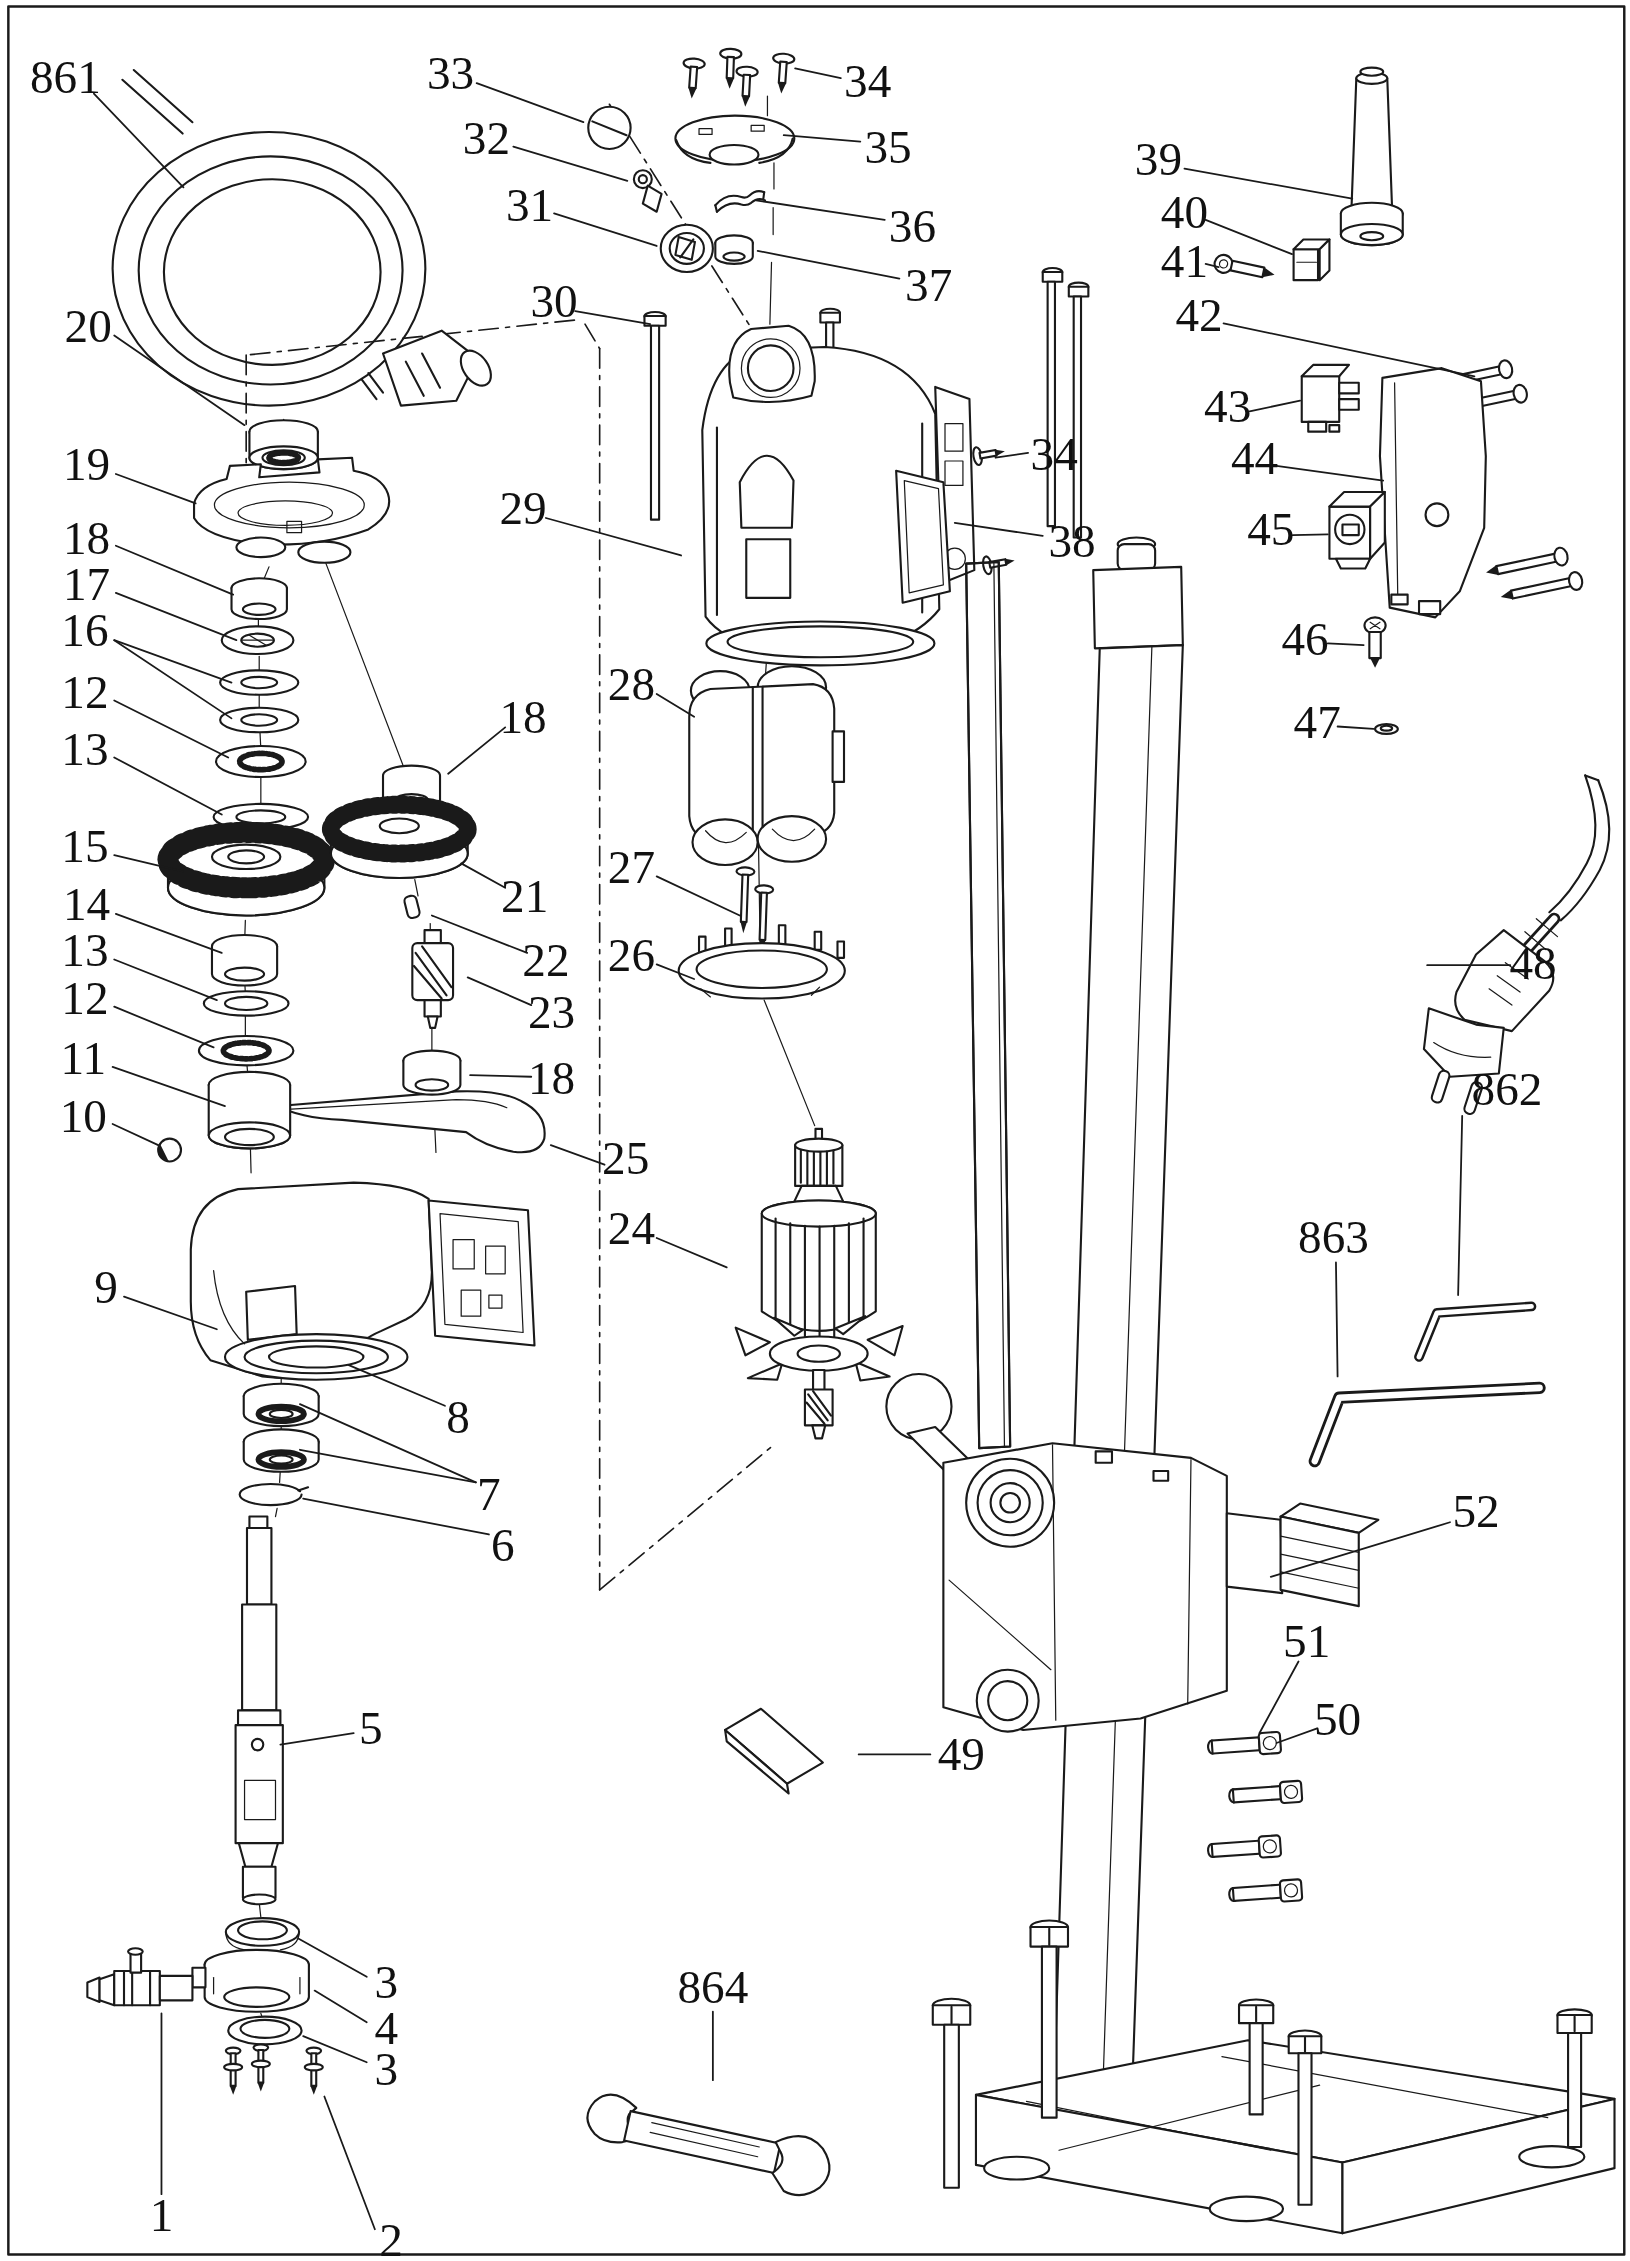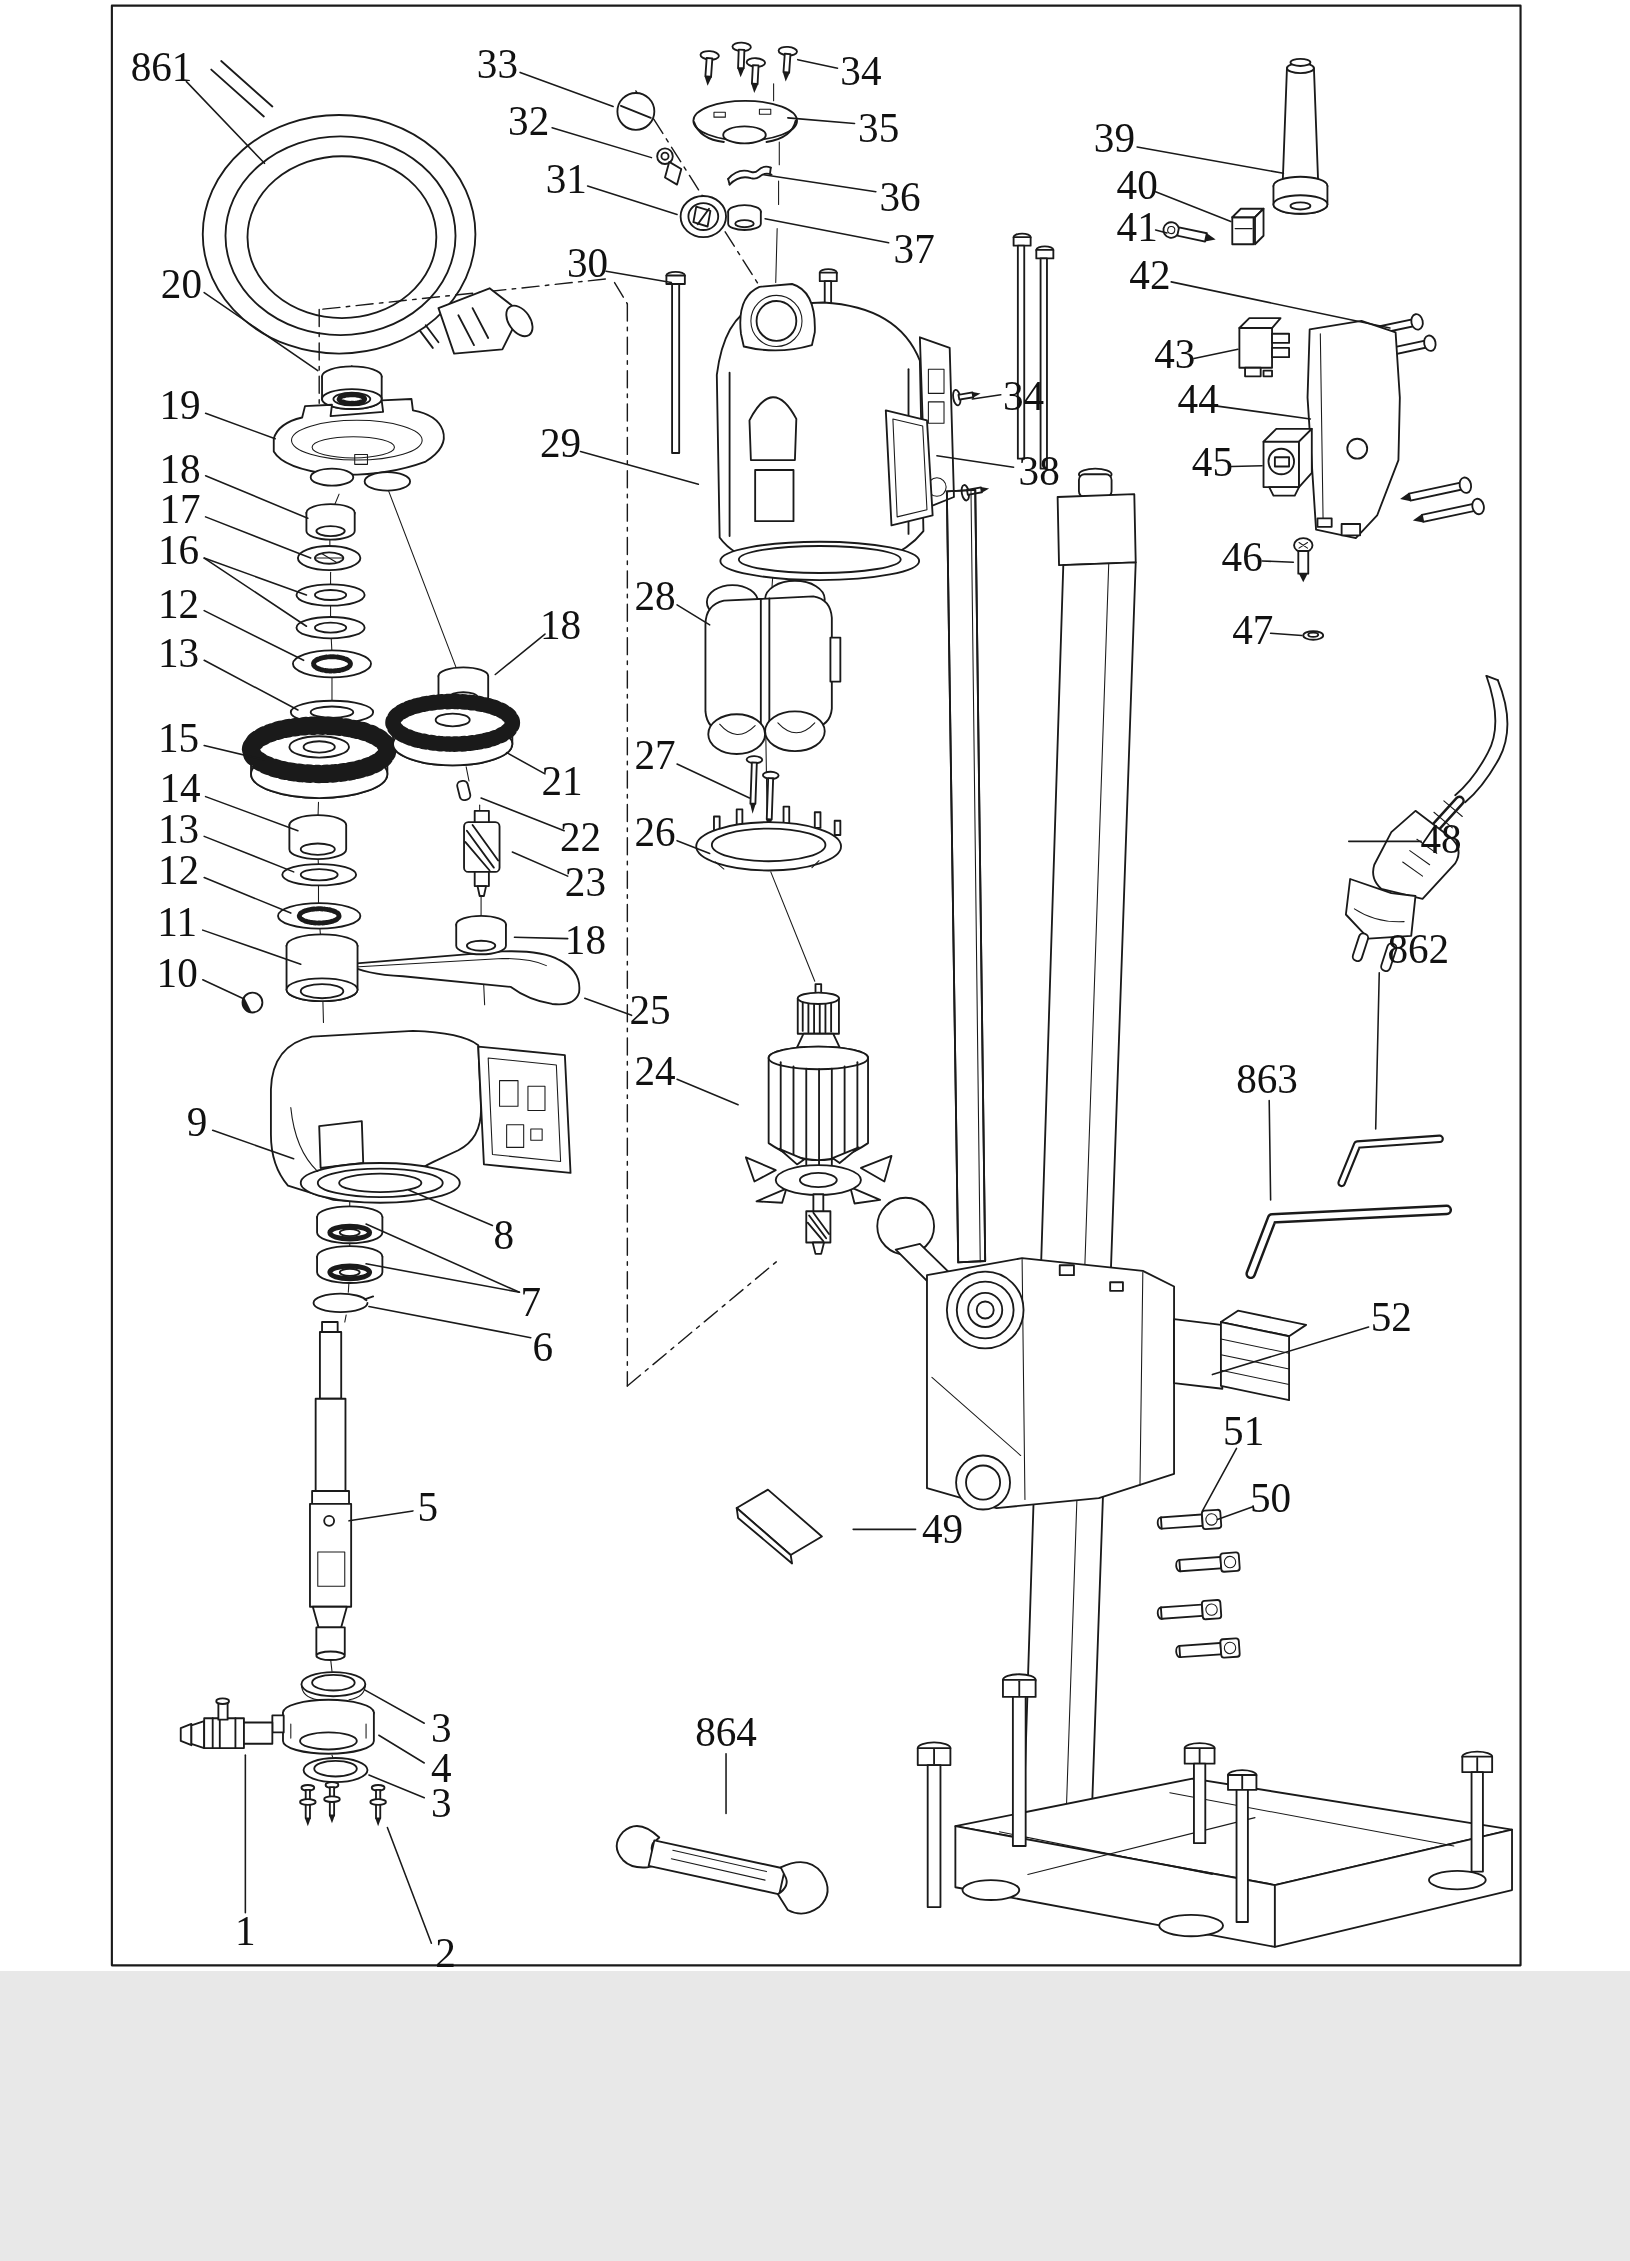--- a/index.html
+++ b/index.html
@@ -1,16 +1,16 @@
 <!DOCTYPE html>
 <html style="font-size:13px"><head>
 <meta charset="utf-8">
 <style>
   html,body{margin:0;padding:0;background:#e8e8e8;}
-  #page{position:relative;width:1631px;height:1971px;background:#ffffff;font-family:"Liberation Serif",serif;}
+  #page{position:relative;width:1631px;height:2261px;background:#ffffff;font-family:"Liberation Serif",serif;}
   svg{position:absolute;left:0;top:0;width:100%;height:100%;}
   svg *{stroke:#1a1a1a;stroke-width:2.6;fill:none;stroke-linejoin:round;stroke-linecap:round;}
   .w{fill:#ffffff;}
   .f{fill:#1a1a1a;stroke:none;}
   .thin{stroke-width:1.5;}
   .frame{stroke-width:3;fill:none;}
   .dashdot{stroke-dasharray:24 9 5 9;stroke-width:2;}
   .leader{stroke-width:2.2;}
   .plabel{font-family:"Liberation Serif",serif;font-size:58px;fill:#111;stroke:none;text-anchor:middle;dominant-baseline:central;}
   .teeth15{stroke-dasharray:5 7;stroke-width:26;}

